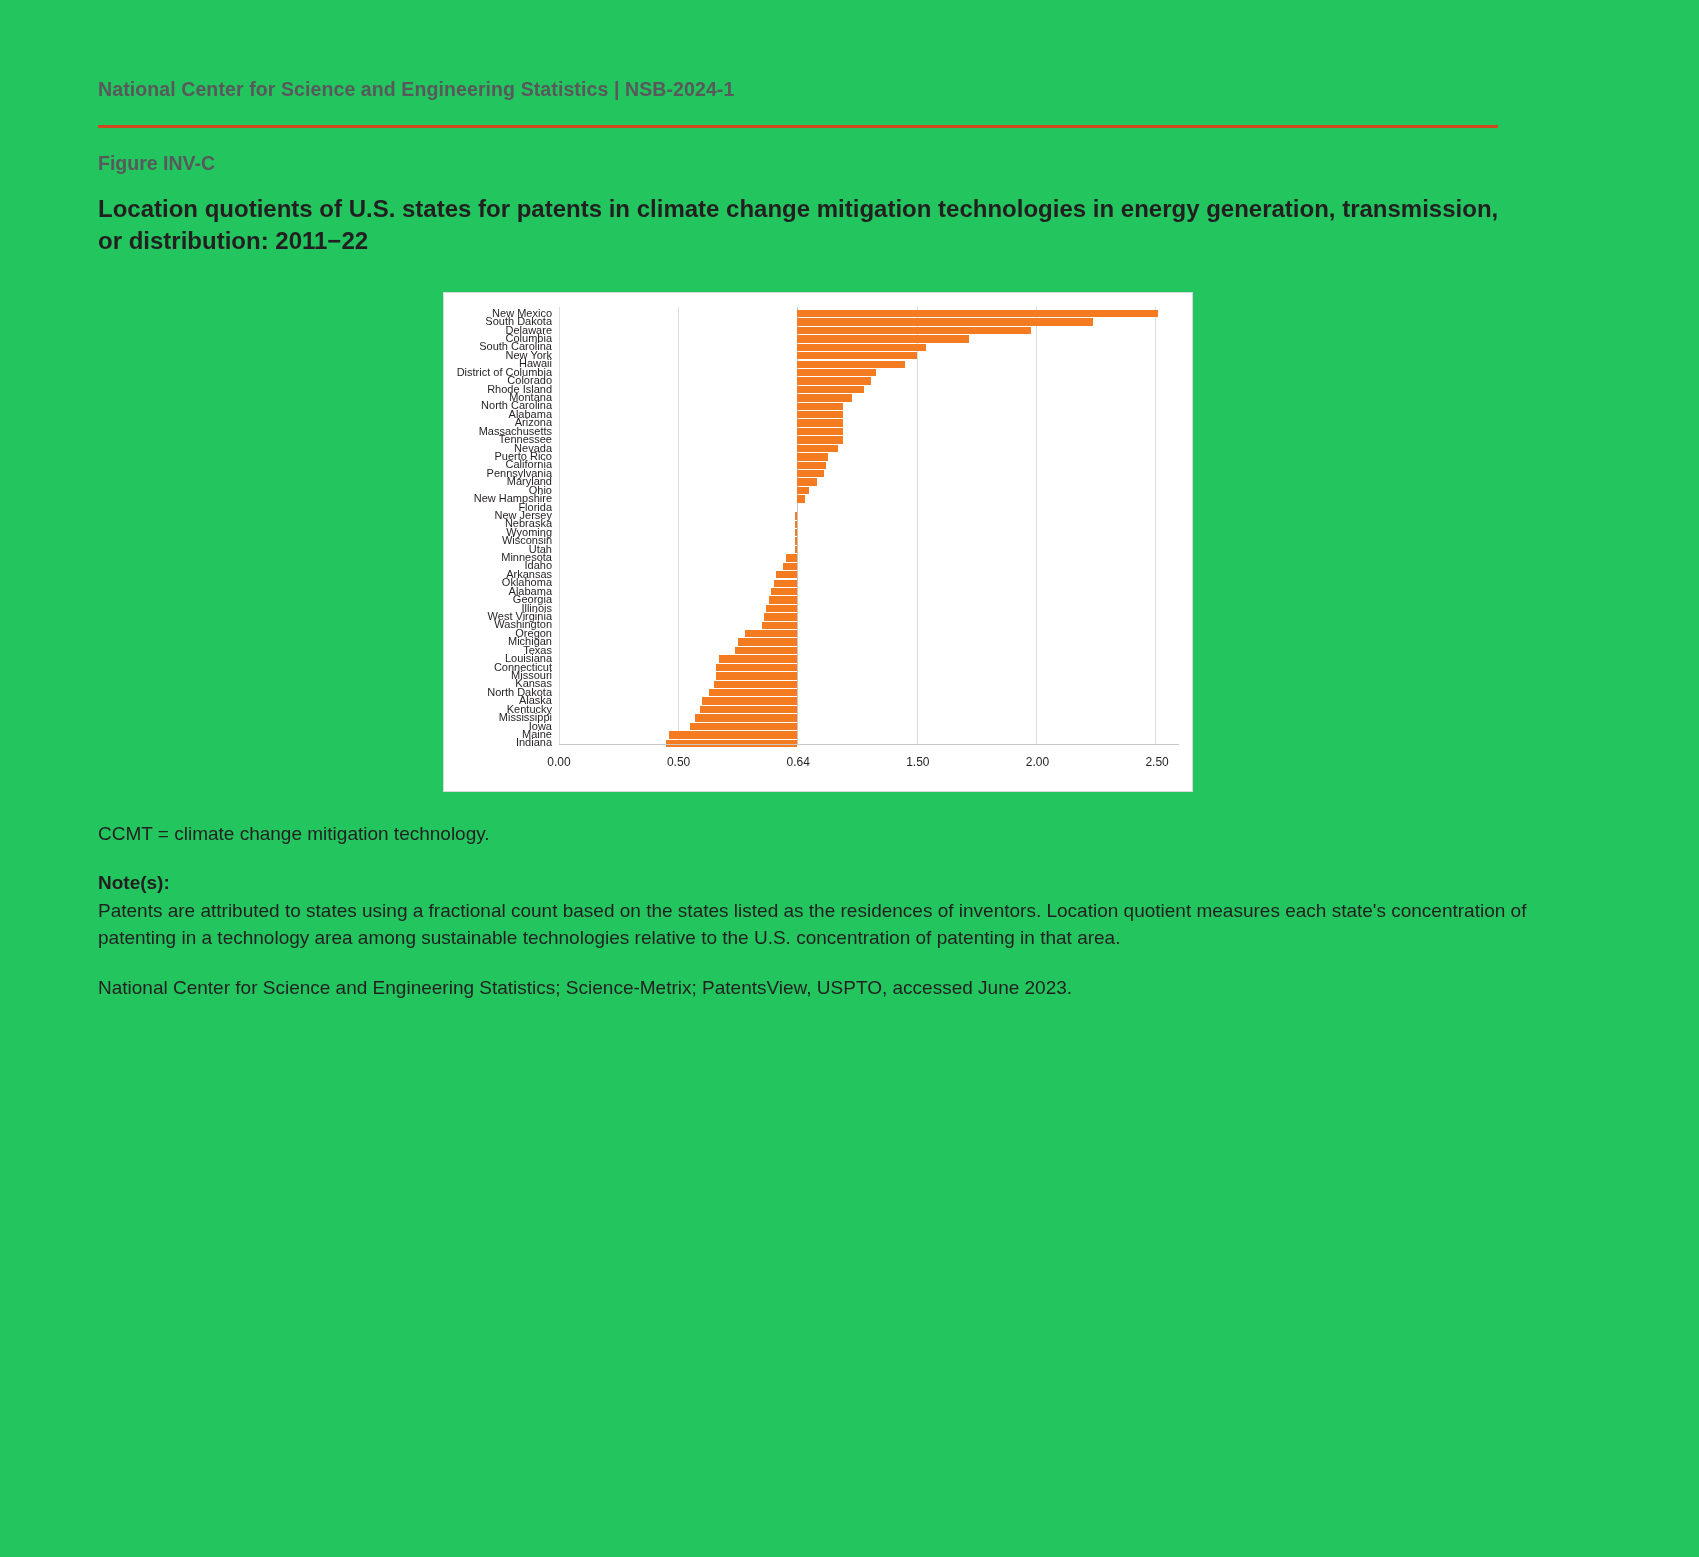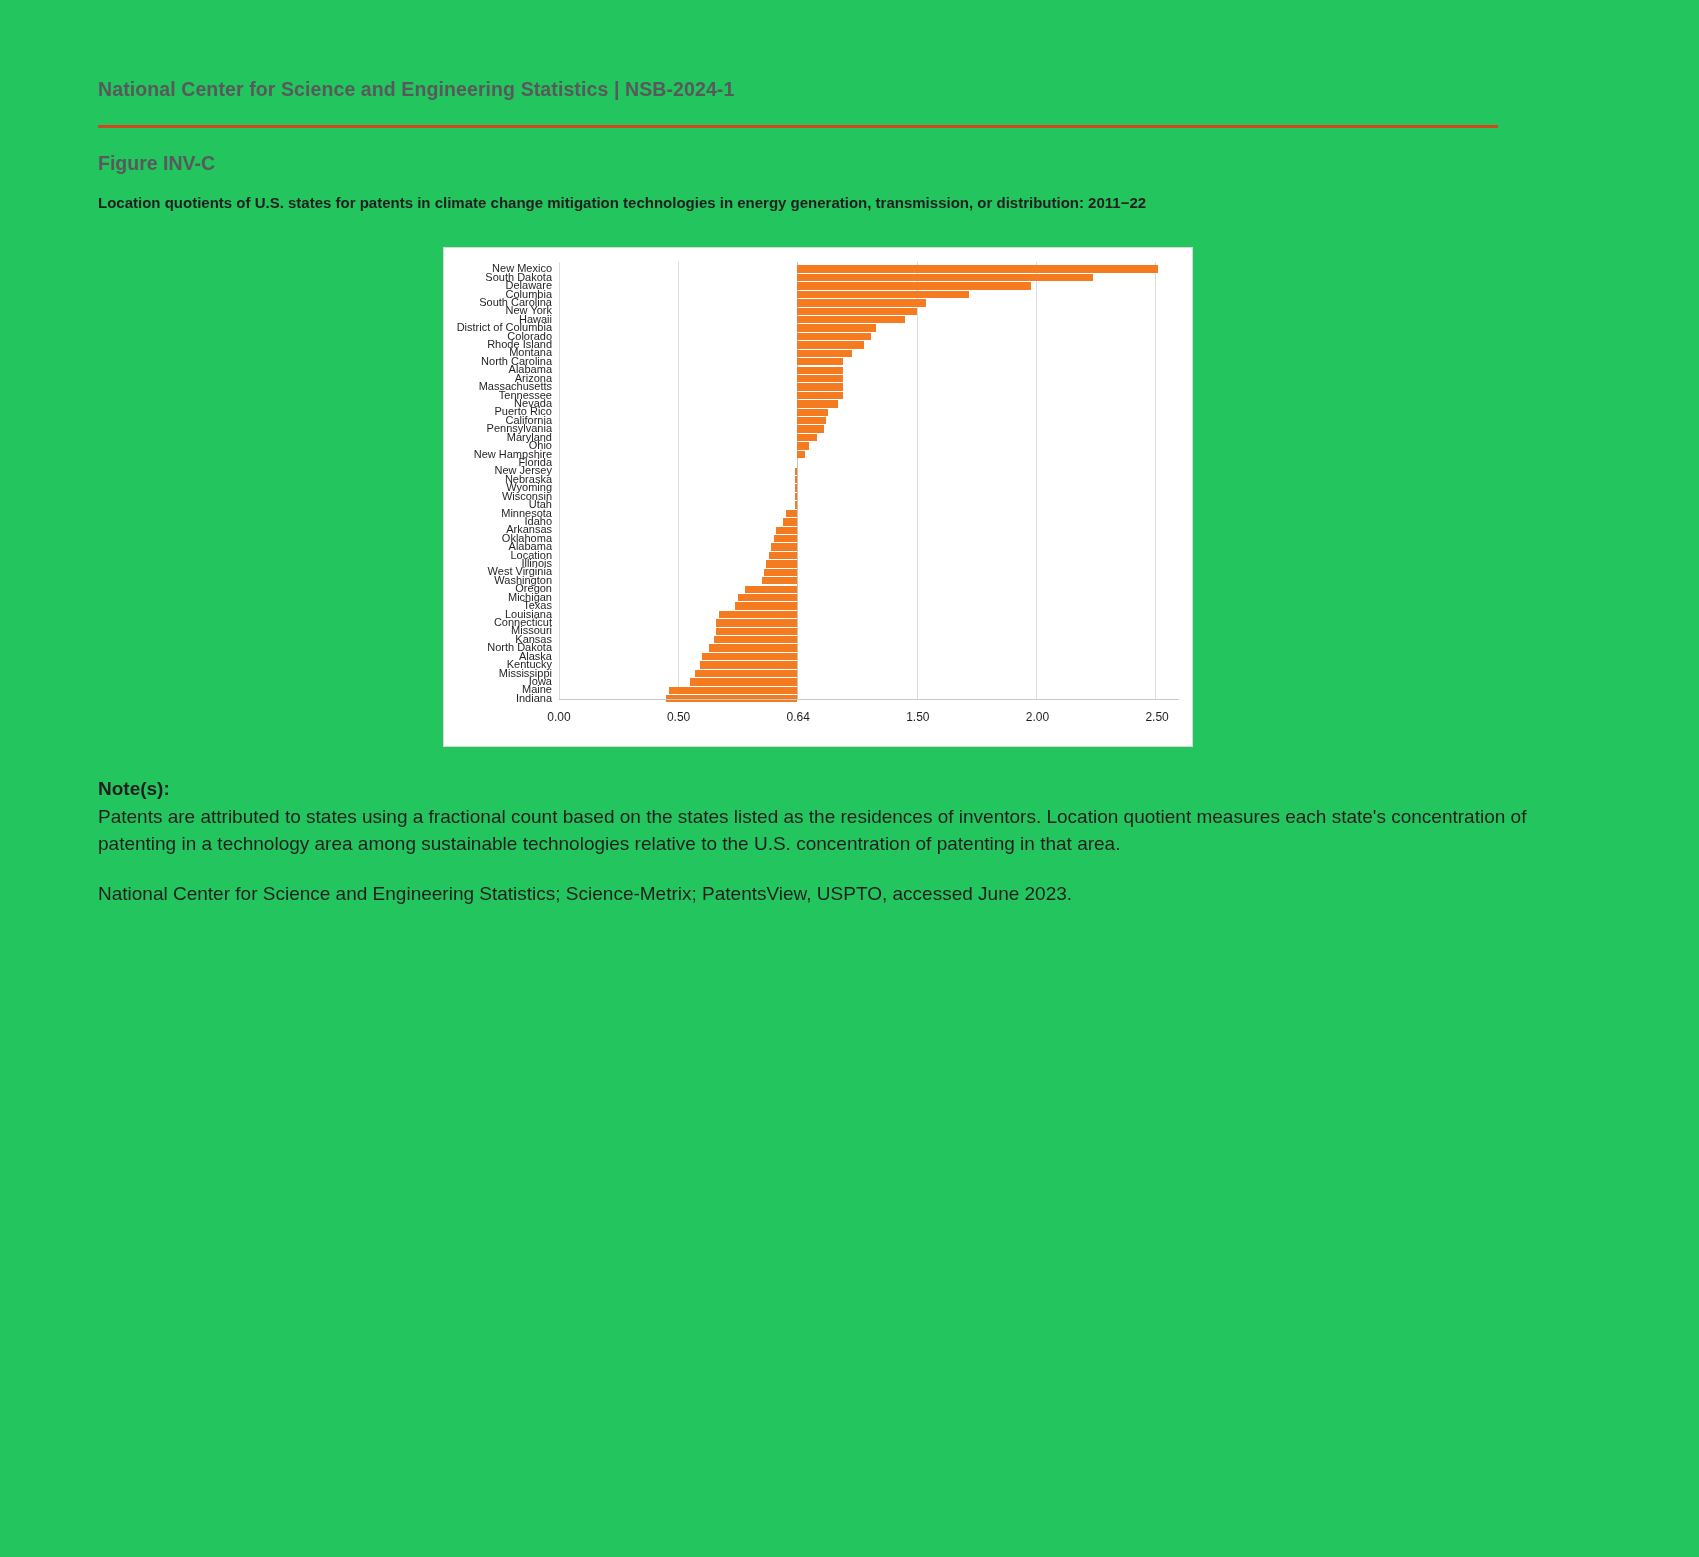--- a/index.html
+++ b/index.html
@@ -45,21 +45,21 @@
     width: 1400px;
   }
   .fig-label {
     margin-top: 24px;
     font-size: 19.5px;
     font-weight: bold;
     color: #58595b;
   }
   .fig-title {
     margin-top: 18px;
-    font-size: 15px;
+    font-size: 24px;
     font-weight: bold;
     color: #231f20;
     line-height: 1.35;
     max-width: 1420px;
   }
 
   
   .chart-wrap {
     margin-top: 34px;
     position: relative;
@@ -198,21 +198,21 @@
           <div class="lbl" style="top: 46.1538%; margin-top: 1px;">New Jersey</div>
           <div class="lbl" style="top: 48.0769%; margin-top: 1px;">Nebraska</div>
           <div class="lbl" style="top: 50%; margin-top: 1px;">Wyoming</div>
           <div class="lbl" style="top: 51.9231%; margin-top: 1px;">Wisconsin</div>
           <div class="lbl" style="top: 53.8462%; margin-top: 1px;">Utah</div>
           <div class="lbl" style="top: 55.7692%; margin-top: 1px;">Minnesota</div>
           <div class="lbl" style="top: 57.6923%; margin-top: 1px;">Idaho</div>
           <div class="lbl" style="top: 59.6154%; margin-top: 1px;">Arkansas</div>
           <div class="lbl" style="top: 61.5385%; margin-top: 1px;">Oklahoma</div>
           <div class="lbl" style="top: 63.4615%; margin-top: 1px;">Alabama</div>
-          <div class="lbl" style="top: 65.3846%; margin-top: 1px;">Location</div>
+          <div class="lbl" style="top: 65.3846%; margin-top: 1px;">Georgia</div>
           <div class="lbl" style="top: 67.3077%; margin-top: 1px;">Illinois</div>
           <div class="lbl" style="top: 69.2308%; margin-top: 1px;">West Virginia</div>
           <div class="lbl" style="top: 71.1538%; margin-top: 1px;">Washington</div>
           <div class="lbl" style="top: 73.0769%; margin-top: 1px;">Oregon</div>
           <div class="lbl" style="top: 75%; margin-top: 1px;">Michigan</div>
           <div class="lbl" style="top: 76.9231%; margin-top: 1px;">Texas</div>
           <div class="lbl" style="top: 78.8462%; margin-top: 1px;">Louisiana</div>
           <div class="lbl" style="top: 80.7692%; margin-top: 1px;">Connecticut</div>
           <div class="lbl" style="top: 82.6923%; margin-top: 1px;">Missouri</div>
           <div class="lbl" style="top: 84.6154%; margin-top: 1px;">Kansas</div>
@@ -395,20 +395,21 @@
           <div class="xtick" style="left: 115px;">0.00</div>
           <div class="xtick" style="left: 234.615px;">0.50</div>
           <div class="xtick" style="left: 354.231px;">0.64</div>
           <div class="xtick" style="left: 473.846px;">1.50</div>
           <div class="xtick" style="left: 593.462px;">2.00</div>
           <div class="xtick" style="left: 713.077px;">2.50</div>
         </div>
     </div>
 
     <div class="foot">
+      <p>CCMT = climate change mitigation technology.</p>
       <div class="blk">
         <p><b>Note(s):</b></p>
         <p>Patents are attributed to states using a fractional count based on the states listed as the residences of inventors. Location quotient measures each state's concentration of patenting in a technology area among sustainable technologies relative to the U.S. concentration of patenting in that area.</p>
       </div>
       <div class="blk">
         <p>National Center for Science and Engineering Statistics; Science-Metrix; PatentsView, USPTO, accessed June 2023.</p>
       </div>
     </div>
 
   </div>

